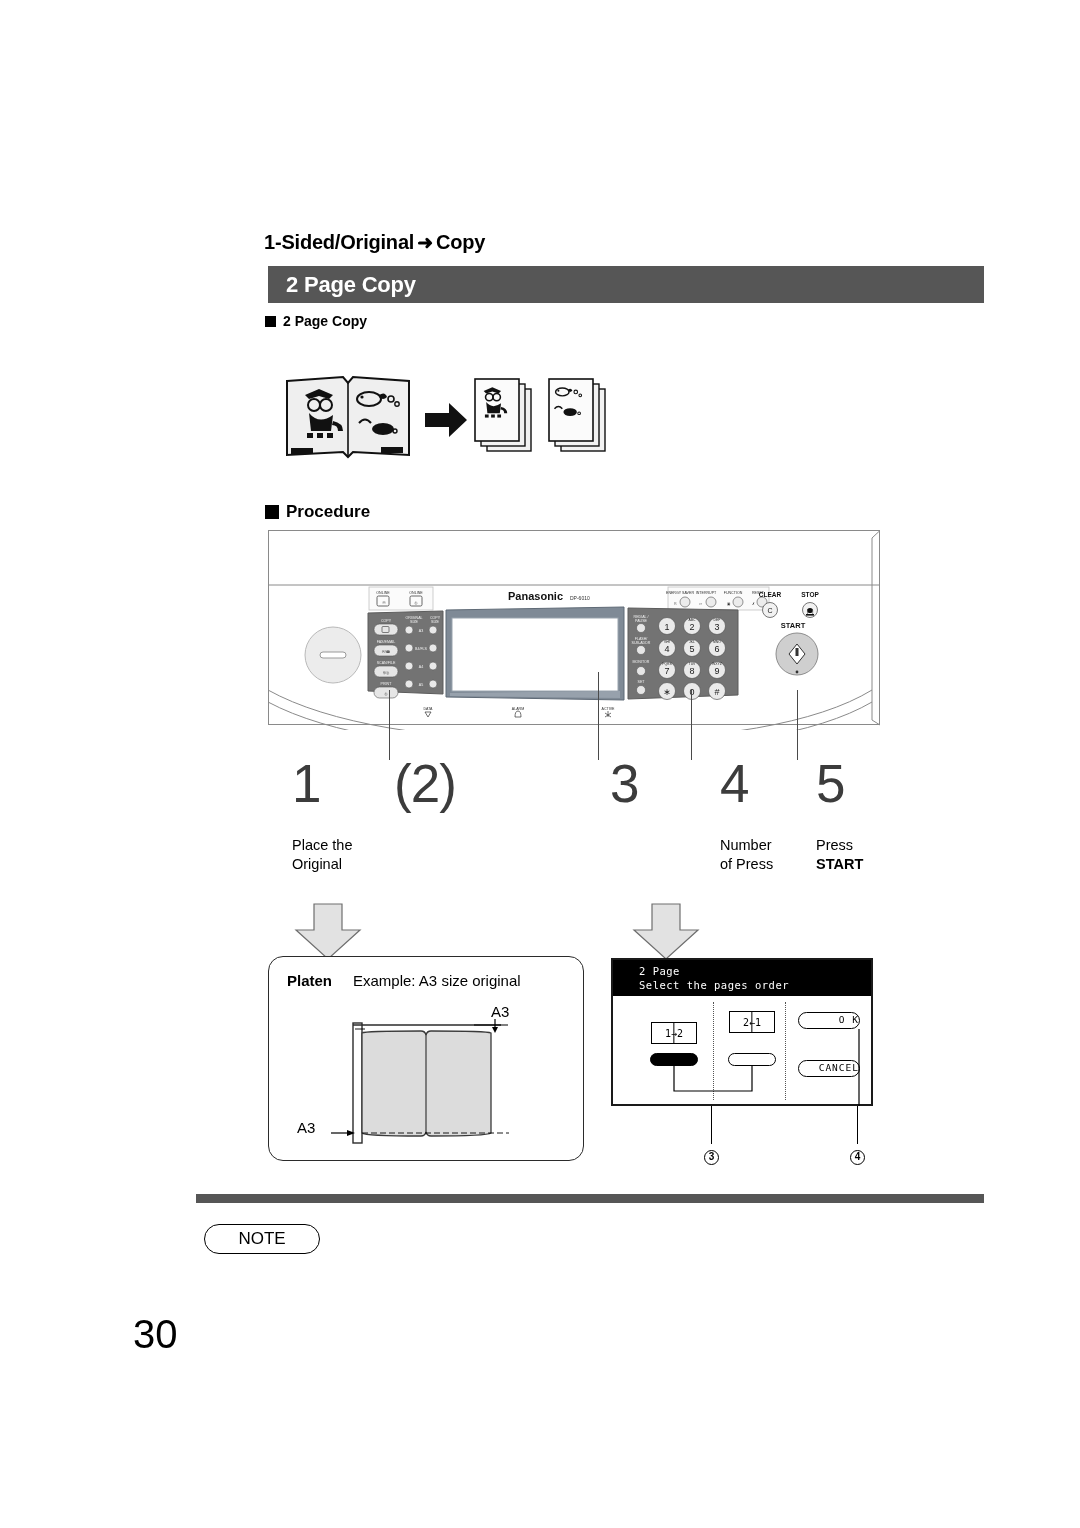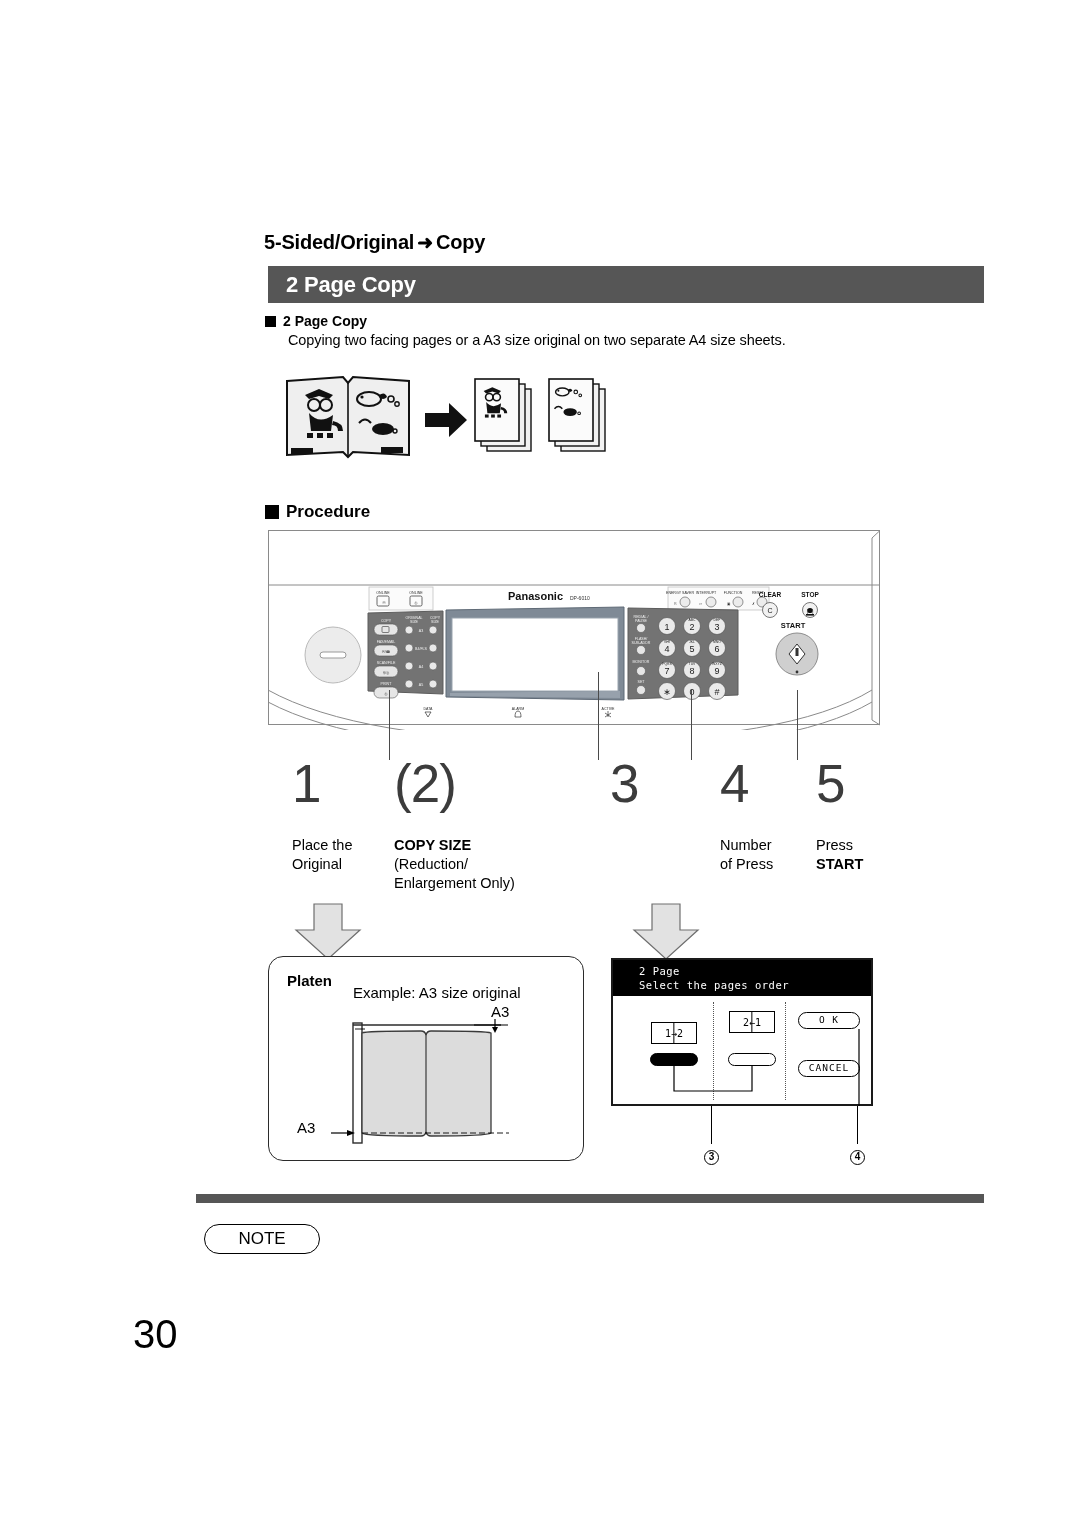--- a/index.html
+++ b/index.html
@@ -91,21 +91,21 @@
   
   .downarrow { position:absolute; }
 
   
   .platen-box {
     position:absolute; left:268px; top:956px;
     width:316px; height:205px;
     border:1.6px solid #2b2b2b; border-radius:15px; background:#fff;
   }
   .platen-label { position:absolute; left:18px; top:15px; font-size:15px; font-weight:bold; }
-  .platen-example { position:absolute; left:84px; top:27px; font-size:15px; white-space:nowrap; }
+  .platen-example { position:absolute; left:84px; top:15px; font-size:15px; white-space:nowrap; }
   .a3-top { position:absolute; left:222px; top:46px; font-size:15px; }
   .a3-left { position:absolute; left:28px; top:162px; font-size:15px; }
 
   
   .lcd {
     position:absolute; left:611px; top:958px;
     width:262px; height:148px;
     border:2px solid #1a1a1a; background:#fff;
   }
   .lcd-title {
@@ -115,21 +115,21 @@
     font-size:10.5px; line-height:14px;
     padding:4px 0 0 26px; letter-spacing:0.5px;
   }
   .lcd-body { position:absolute; left:0; top:36px; width:100%; height:110px; }
 
   .lcdbtn {
     position:absolute;
     border:1.5px solid #000; border-radius:9px;
     background:#fff;
     font-family:"DejaVu Sans Mono", monospace;
-    font-size:9.5px; text-align:center;
+    font-size:9.5px; text-align:right;
     letter-spacing:1px;
   }
   .lcdbtn.ok { left:185px; top:16px; width:62px; height:17px; line-height:14px; }
   .lcdbtn.cancel { left:185px; top:64px; width:62px; height:17px; line-height:14px; }
   .sel-pill {
     position:absolute; left:37px; top:57px; width:48px; height:13px;
     background:#000; border:1.5px solid #000; border-radius:7px;
   }
   .unsel-pill {
     position:absolute; left:115px; top:57px; width:48px; height:13px;
@@ -185,32 +185,31 @@
   
   .silk { font-size:3.6px; font-family:"Liberation Sans", sans-serif; fill:#f0f0f0; }
   .silkd { font-size:3.6px; font-family:"Liberation Sans", sans-serif; fill:#2e2e2e; }
 </style>
 </head>
 <body>
 
 <div class="page">
 
   <div class="breadcrumb">
-    <span>5-Sided/Original</span><span class="arrow">➜</span><span>Copy</span>
+    <span>1-Sided/Original</span><span class="arrow">➜</span><span>Copy</span>
   </div>
 
   <div class="title-band">
     <span class="t">2 Page Copy</span>
   </div>
 
   <div class="sq-head" id="subhead1">
     <span class="sq"></span>
     <span>2 Page Copy</span>
   </div>
-  <div class="body-line">Copying two facing pages or a A3 size original on two separate A4 size sheets.</div>
 
   <div class="illus">
     <svg class="bookpair" width="130" height="95" viewBox="0 0 130 95">
       <path d="M4 6 L60 2 L65 8 L70 2 L126 6 L126 80 L70 77 L65 82 L60 77 L4 80 Z" fill="#efefef" stroke="#111" stroke-width="2"></path>
       <line x1="65" y1="8" x2="65" y2="82" stroke="#111" stroke-width="1.6"></line>
       <rect x="8" y="73" width="22" height="6" fill="#111"></rect>
       <rect x="98" y="72" width="22" height="6" fill="#111"></rect>
       <g fill="#111">
         <path d="M22 20 l14 -6 l14 6 l-4 4 l-10 -3 l-10 3 z"></path>
         <circle cx="31" cy="30" r="6" fill="none" stroke="#111" stroke-width="2"></circle>
@@ -428,25 +427,20 @@
     <div class="step" id="step1">
       <div class="num">1</div>
       <div class="cap">
         <div>Place the</div>
         <div>Original</div>
       </div>
     </div>
 
     <div class="step" id="step2">
       <div class="num">(2)</div>
-      <div class="cap">
-        <div style="font-weight:bold">COPY SIZE</div>
-        <div>(Reduction/</div>
-        <div>Enlargement Only)</div>
-      </div>
     </div>
 
     <div class="step" id="step3">
       <div class="num numwrap">3</div>
     </div>
 
     <div class="step" id="step4">
       <div class="num">4</div>
       <div class="cap">
         <div>Number</div>

